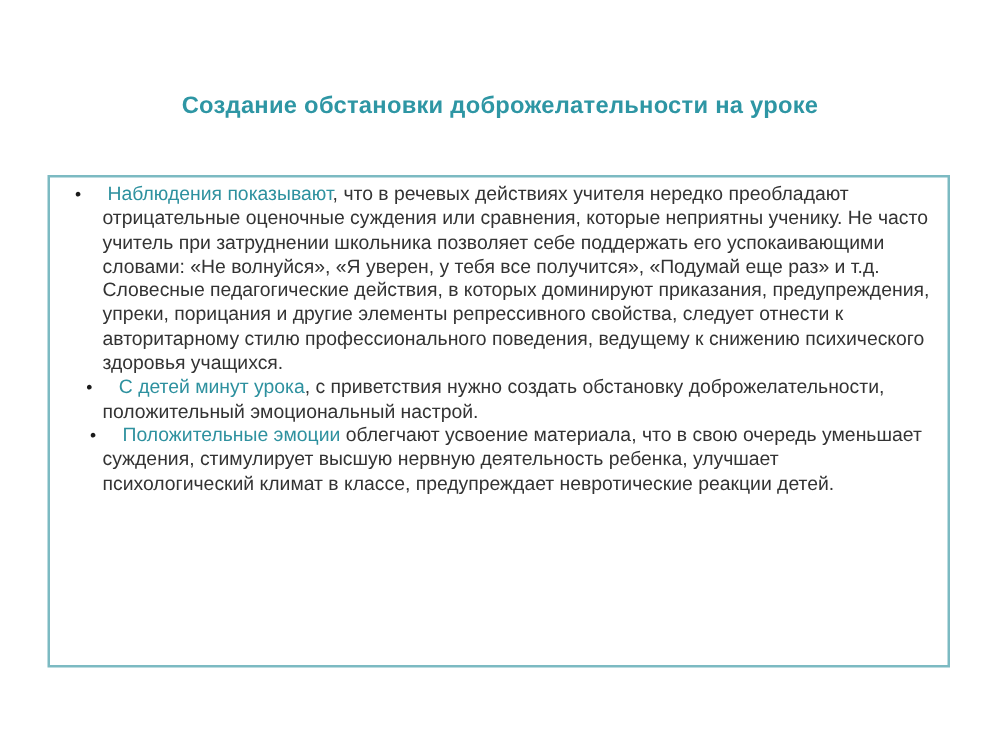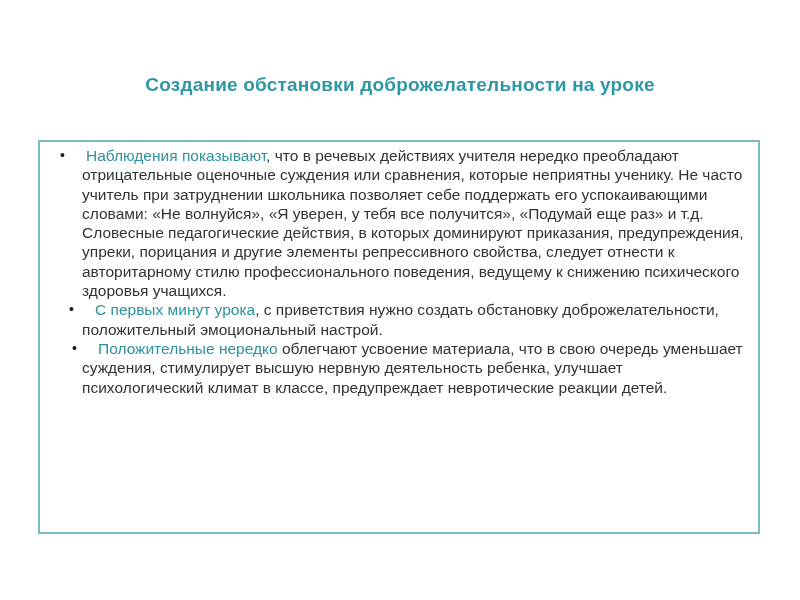--- a/index.html
+++ b/index.html
@@ -70,23 +70,23 @@
   <h1 class="title">Создание обстановки доброжелательности на уроке</h1>
 
   <div class="content-box">
     <ul class="bullets">
 
       <li class="bullet-item indent-1">
         <span class="marker">•</span><span class="lead">Наблюдения показывают</span><span class="rest">, что в речевых действиях учителя нередко преобладают отрицательные оценочные суждения или сравнения, которые неприятны ученику. Не часто учитель при затруднении школьника позволяет себе поддержать его успокаивающими словами: «Не волнуйся», «Я уверен, у тебя все получится», «Подумай еще раз» и т.д. Словесные педагогические действия, в которых доминируют приказания, предупреждения, упреки, порицания и другие элементы репрессивного свойства, следует отнести к авторитарному стилю профессионального поведения, ведущему к снижению психического здоровья учащихся.</span>
       </li>
 
       <li class="bullet-item indent-2">
-        <span class="marker">•</span><span class="lead">С первых минут урока</span><span class="rest">, с приветствия нужно создать обстановку доброжелательности, положительный эмоциональный настрой.</span>
+        <span class="marker">•</span><span class="lead">С детей минут урока</span><span class="rest">, с приветствия нужно создать обстановку доброжелательности, положительный эмоциональный настрой.</span>
       </li>
 
       <li class="bullet-item indent-3">
-        <span class="marker">•</span><span class="lead">Положительные нередко</span><span class="rest"> облегчают усвоение материала, что в свою очередь уменьшает суждения, стимулирует высшую нервную деятельность ребенка, улучшает психологический климат в классе, предупреждает невротические реакции детей.</span>
+        <span class="marker">•</span><span class="lead">Положительные эмоции</span><span class="rest"> облегчают усвоение материала, что в свою очередь уменьшает суждения, стимулирует высшую нервную деятельность ребенка, улучшает психологический климат в классе, предупреждает невротические реакции детей.</span>
       </li>
 
     </ul>
   </div>
 
 </div>
 
 </body></html>

